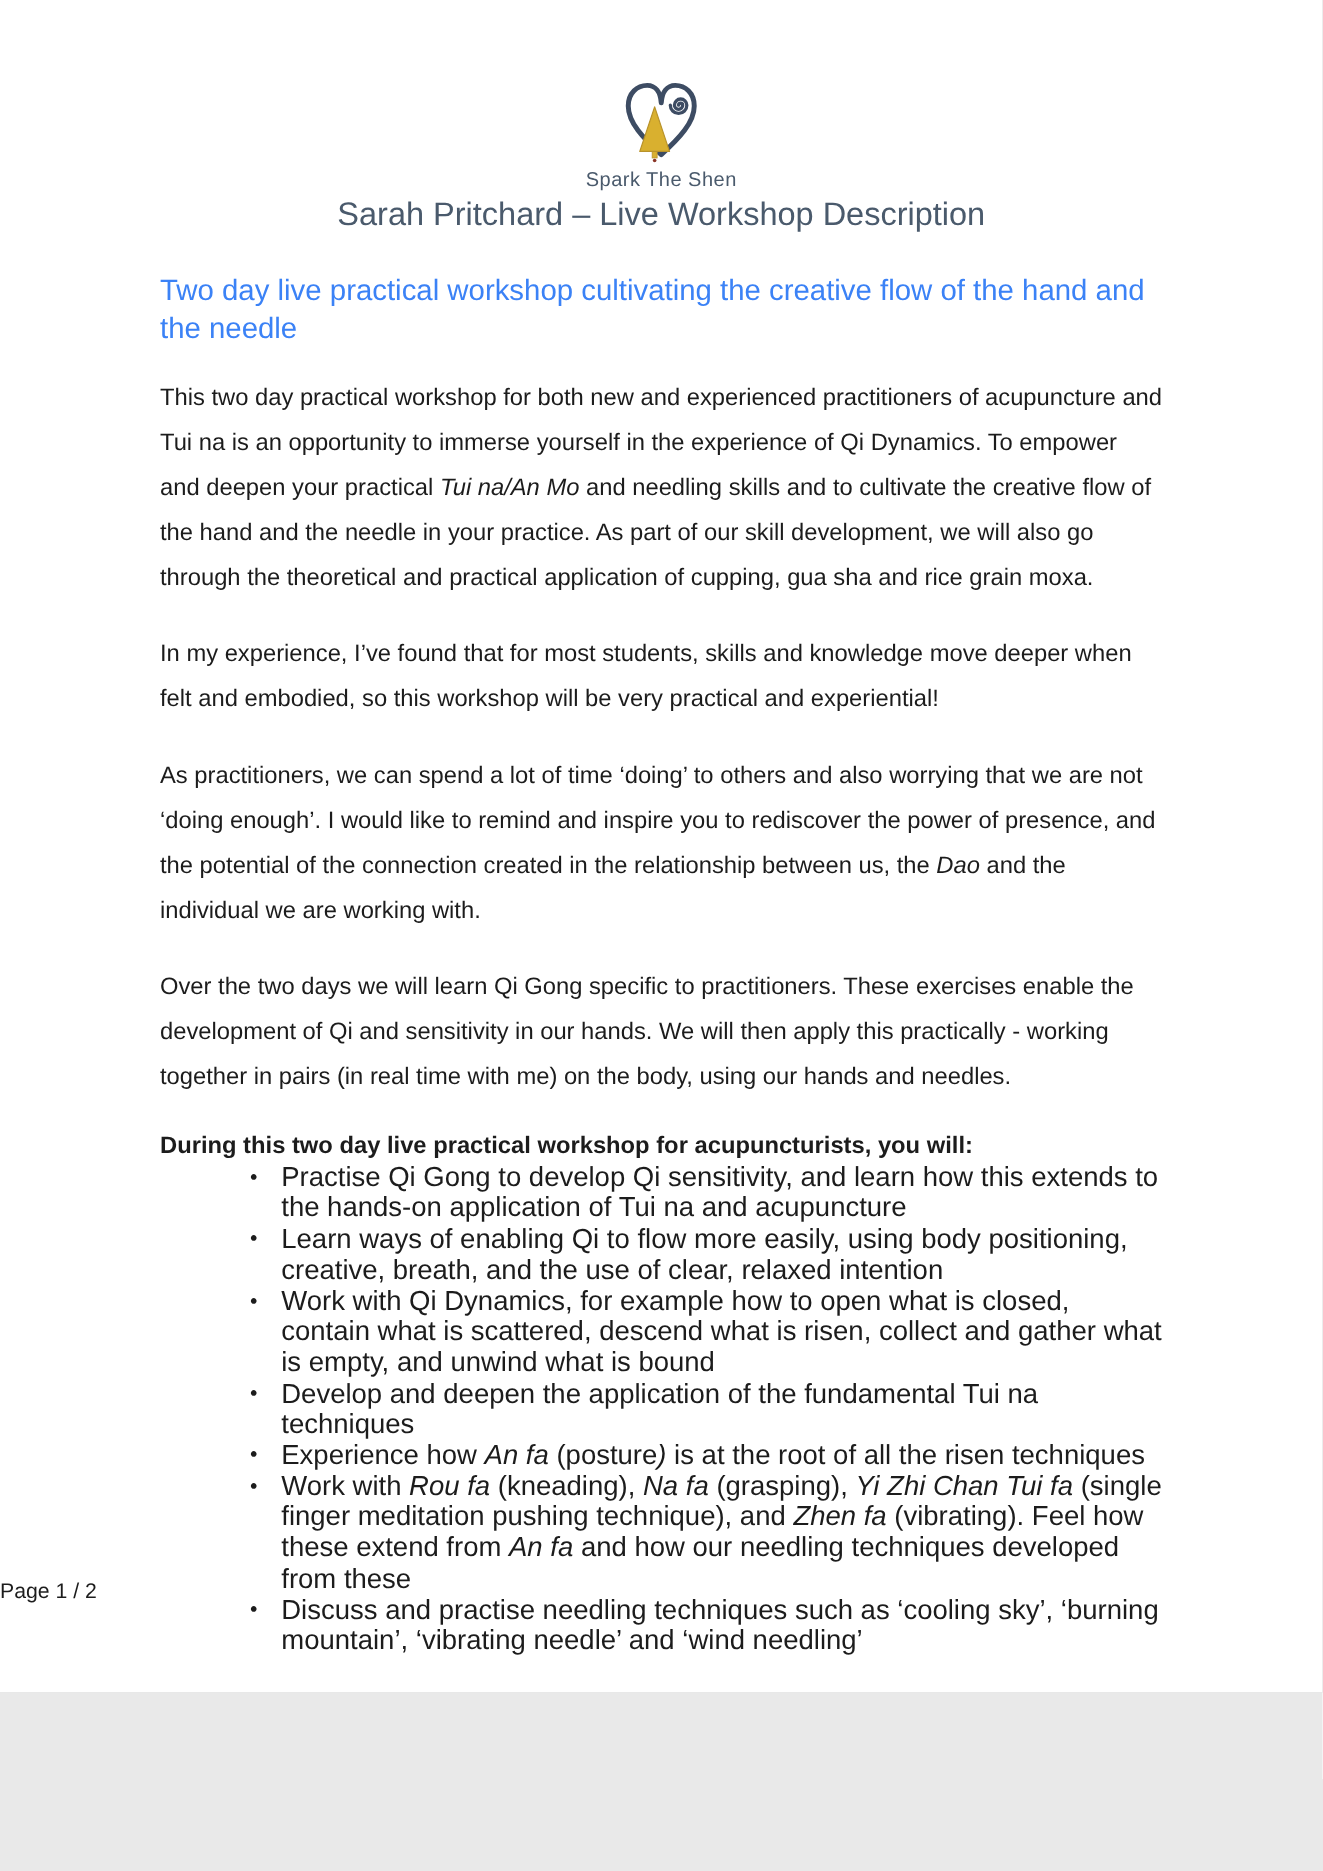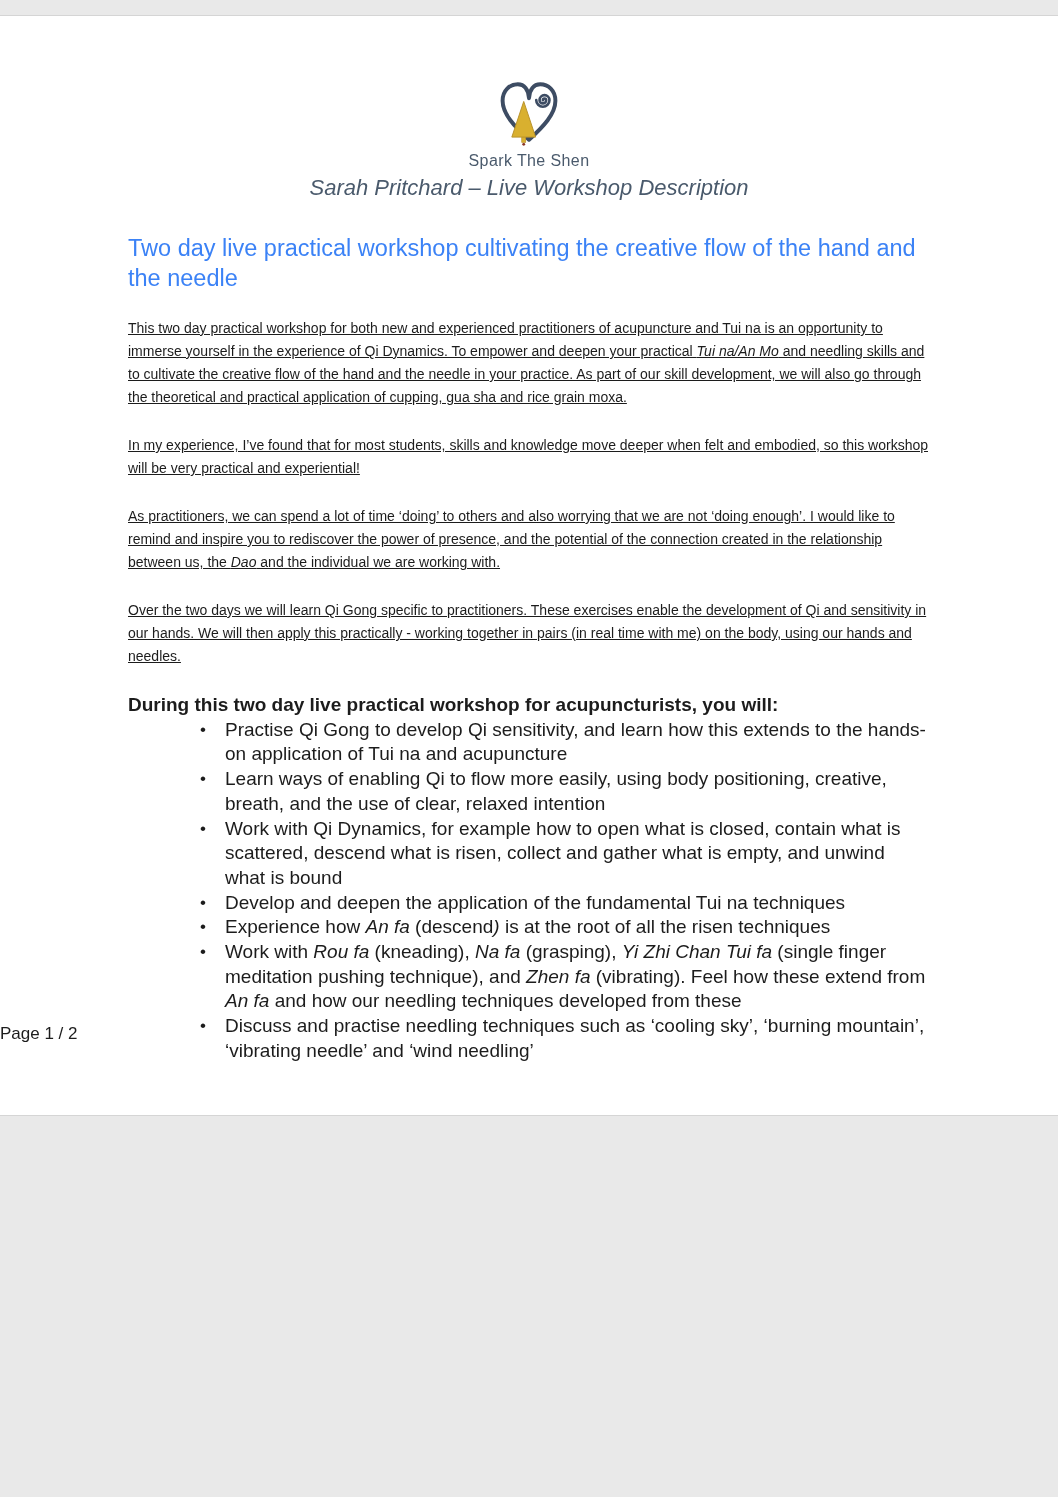--- a/index.html
+++ b/index.html
@@ -8,36 +8,36 @@
     --tree-gold:#d9b02f;
     --tree-edge:#b8922a;
     --tree-red:#8a3526;
     --body-text:#1c1c1c;
     --page-bg:#ffffff;
   }
   *{box-sizing:border-box;}
   html,body{margin:0;padding:0;background:#e9e9e9;}
   body{font-family:"Liberation Sans","DejaVu Sans",sans-serif;color:var(--body-text);}
   .page{
-    width:1058px;height:1099px;background:var(--page-bg);
-    position:relative;margin:16px auto;outline:1px solid #d5d5d5;overflow:hidden;
+    width:1058px;height:1354px;background:var(--page-bg);
+    position:relative;margin:0 auto;outline:1px solid #d5d5d5;overflow:hidden;
   }
   .header{padding-top:62px;text-align:center;}
   .logo{display:block;margin:0 auto;}
   .brand{font-size:16px;letter-spacing:.4px;color:var(--brand-text);line-height:20px;margin-top:1px;}
-  .header-line{font-size:22px;color:var(--brand-text);line-height:27px;margin-top:3px;font-style:italic;}
+  .header-line{font-size:26px;color:var(--brand-text);line-height:27px;margin-top:3px;}
   .content{padding:0 128px;}
   .title{margin:26px 0 0;font-size:22px;font-weight:bold;line-height:28px;color:#111;}
   .subtitle{margin:32px 0 0;font-size:23.5px;font-weight:normal;line-height:30px;color:#3b82f6;}
-  .body-par{margin:24px 0 0;font-size:14px;line-height:23px;text-decoration:underline;}
+  .body-par{margin:24px 0 0;font-size:19px;line-height:36px;}
   .body-par + .body-par{margin-top:25px;}
   .list-intro{margin:25px 0 0;font-size:19px;line-height:24.7px;font-weight:bold;}
   ul.bullets{margin:0;padding:0 0 0 69px;list-style:none;}
   ul.bullets li{
-    position:relative;padding-left:28px;font-size:19px;line-height:24.7px;
+    position:relative;padding-left:28px;font-size:22px;line-height:24.7px;
   }
   ul.bullets li::before{
     content:"\2022";position:absolute;left:3px;top:0;font-size:17px;color:#1c1c1c;
   }
   .footer{
     position:absolute;left:0;right:16px;bottom:71px;text-align:left;
     font-size:17px;color:#1c1c1c;
   }
   .i{font-style:italic;}
 </style>
@@ -68,21 +68,21 @@
     <p class="body-par"><span>As practitioners, we can spend a lot of time ‘doing’ to others and also worrying that we are not ‘doing enough’. I would like to remind and inspire you to rediscover the power of presence, and the potential of the connection created in the relationship between us, the </span><span class="i">Dao</span><span> and the individual we are working with.</span></p>
     <p class="body-par"><span>Over the two days we will learn Qi Gong specific to practitioners. These exercises enable the development of Qi and sensitivity in our hands. We will then apply this practically - working together in pairs (in real time with me) on the body, using our hands and needles.</span></p>
 
     <p class="list-intro">During this two day live practical workshop for acupuncturists, you will:</p>
 
     <ul class="bullets">
       <li><span>Practise Qi Gong to develop Qi sensitivity, and learn how this extends to the hands-on application of Tui na and acupuncture</span></li>
       <li><span>Learn ways of enabling Qi to flow more easily, using body positioning, creative, breath, and the use of clear, relaxed intention</span></li>
       <li><span>Work with Qi Dynamics, for example how to open what is closed, contain what is scattered, descend what is risen, collect and gather what is empty, and unwind what is bound</span></li>
       <li><span>Develop and deepen the application of the fundamental Tui na techniques</span></li>
-      <li><span>Experience how </span><span class="i">An fa</span><span> (descend</span><span class="i">)</span><span> is at the root of all the risen techniques</span></li>
+      <li><span>Experience how </span><span class="i">An fa</span><span> (posture</span><span class="i">)</span><span> is at the root of all the risen techniques</span></li>
       <li><span>Work with </span><span class="i">Rou fa</span><span> (kneading), </span><span class="i">Na fa</span><span> (grasping), </span><span class="i">Yi Zhi Chan Tui fa</span><span> (single finger meditation pushing technique), and </span><span class="i">Zhen fa</span><span> (vibrating). Feel how these extend from </span><span class="i">An fa</span><span> and how our needling techniques developed from these</span></li>
       <li><span>Discuss and practise needling techniques such as ‘cooling sky’, ‘burning mountain’, ‘vibrating needle’ and ‘wind needling’</span></li>
     </ul>
   </div>
 
   <div class="footer">Page 1 / 2</div>
 
 </div>
 
 </body></html>

